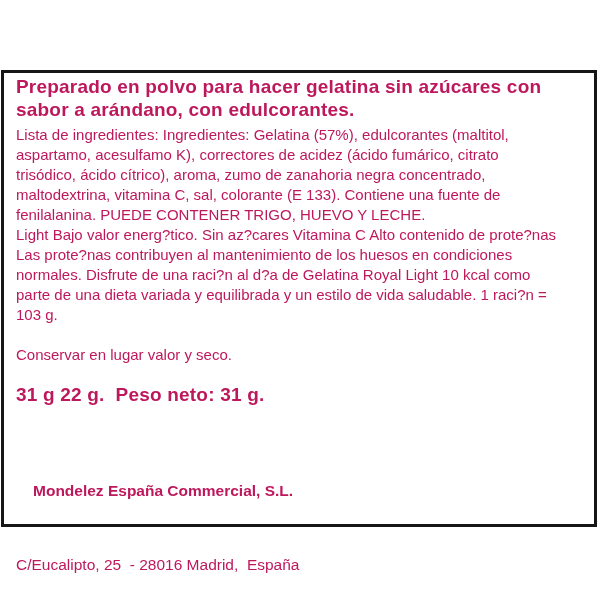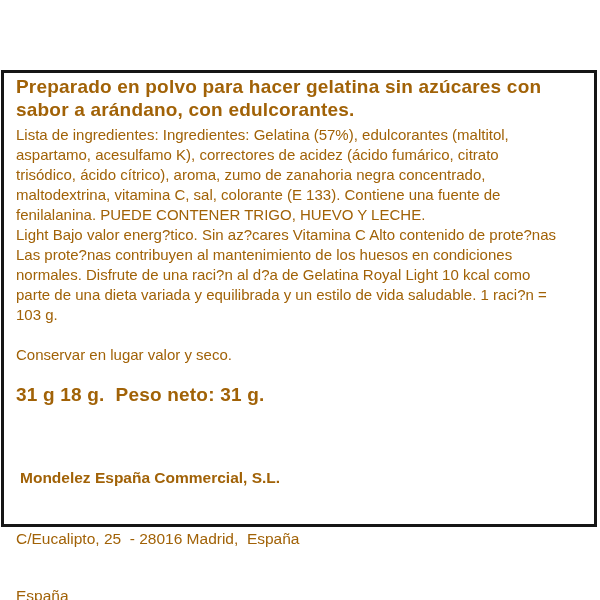--- a/index.html
+++ b/index.html
@@ -24,21 +24,21 @@
     width: 596px;
     height: 457px;
     box-sizing: border-box;
     border: 3px solid #161616;
     background: #ffffff;
     padding: 2px 12px 0 12px;
     color: #1e1e1e;
   }
   .label-box * {
     white-space: pre-wrap;
-    color: #a16207;
+    color: #be185d;
   }
   .title {
     margin: 0 0 4px 0;
     font-size: 19px;
     line-height: 23px;
     font-weight: bold;
     letter-spacing: 0.2px;
   }
   .body-text {
     margin: 0;
@@ -51,21 +51,21 @@
   .storage { margin-top: 20px; }
   .net-weight {
     margin-top: 18px;
     font-size: 19px;
     line-height: 24px;
     font-weight: bold;
     letter-spacing: 0.2px;
   }
   .company-block { margin-top: 20px; }
   .manufacturer {
-    margin: 4px;
+    margin: 17px;
     font-size: 15.5px;
     line-height: 21px;
     font-weight: bold;
   }
   .address, .country {
     margin: 0;
     font-size: 15.5px;
     line-height: 21px;
     font-weight: normal;
   }
@@ -85,21 +85,21 @@
 fenilalanina. PUEDE CONTENER TRIGO, HUEVO Y LECHE.</p>
 
     <p class="body-text claims">Light Bajo valor energ?tico. Sin az?cares Vitamina C Alto contenido de prote?nas
 Las prote?nas contribuyen al mantenimiento de los huesos en condiciones
 normales. Disfrute de una raci?n al d?a de Gelatina Royal Light 10 kcal como
 parte de una dieta variada y equilibrada y un estilo de vida saludable. 1 raci?n =
 103 g.</p>
 
     <p class="body-text storage">Conservar en lugar valor y seco.</p>
 
-    <p class="net-weight">31 g 18 g.  Peso neto: 31 g.</p>
+    <p class="net-weight">31 g 22 g.  Peso neto: 31 g.</p>
 
     <div class="company-block">
       <p class="manufacturer">Mondelez España Commercial, S.L.</p>
       <p class="address">C/Eucalipto, 25  - 28016 Madrid,  España</p>
       <p class="country">España</p>
     </div>
   </div>
 </div>
 
 </body></html>

